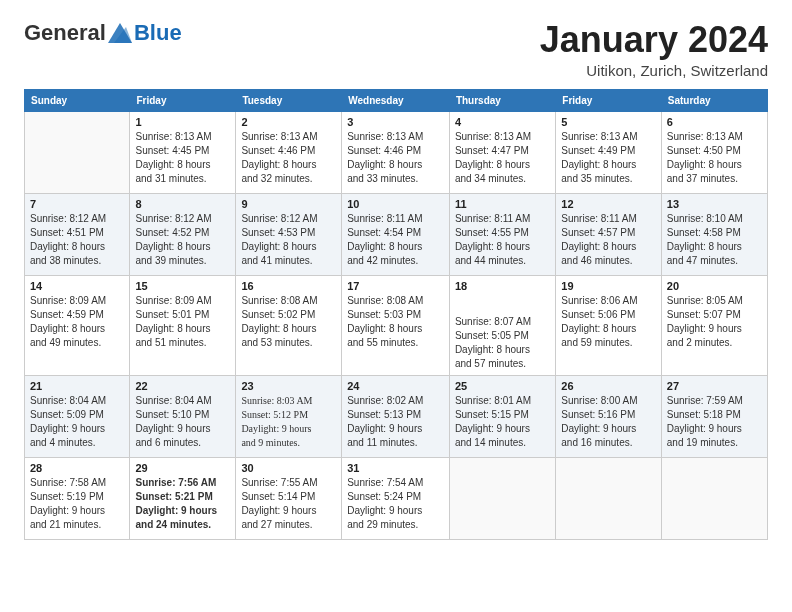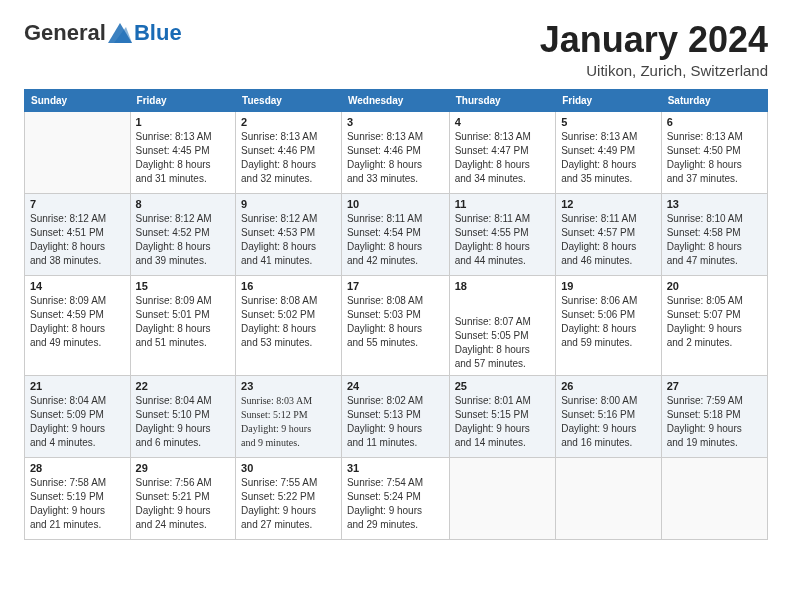--- a/index.html
+++ b/index.html
@@ -337,29 +337,29 @@
         <tr>
           <td>
             <span class="day-number">28</span>
             <div class="day-info" style="white-space: pre-line;">Sunrise: 7:58 AM
 Sunset: 5:19 PM
 Daylight: 9 hours
 and 21 minutes.</div>
           </td>
           <td>
             <span class="day-number">29</span>
-            <div class="day-info" style="white-space: pre-line;">Sunrise: 7:56 AM
+            <div class="day-info" style="white-space: pre-line; font-weight: bold;">Sunrise: 7:56 AM
 Sunset: 5:21 PM
 Daylight: 9 hours
 and 24 minutes.</div>
           </td>
           <td>
             <span class="day-number">30</span>
             <div class="day-info" style="white-space: pre-line;">Sunrise: 7:55 AM
-Sunset: 5:22 PM
+Sunset: 5:14 PM
 Daylight: 9 hours
 and 27 minutes.</div>
           </td>
           <td>
             <span class="day-number">31</span>
             <div class="day-info" style="white-space: pre-line;">Sunrise: 7:54 AM
 Sunset: 5:24 PM
 Daylight: 9 hours
 and 29 minutes.</div>
           </td>

